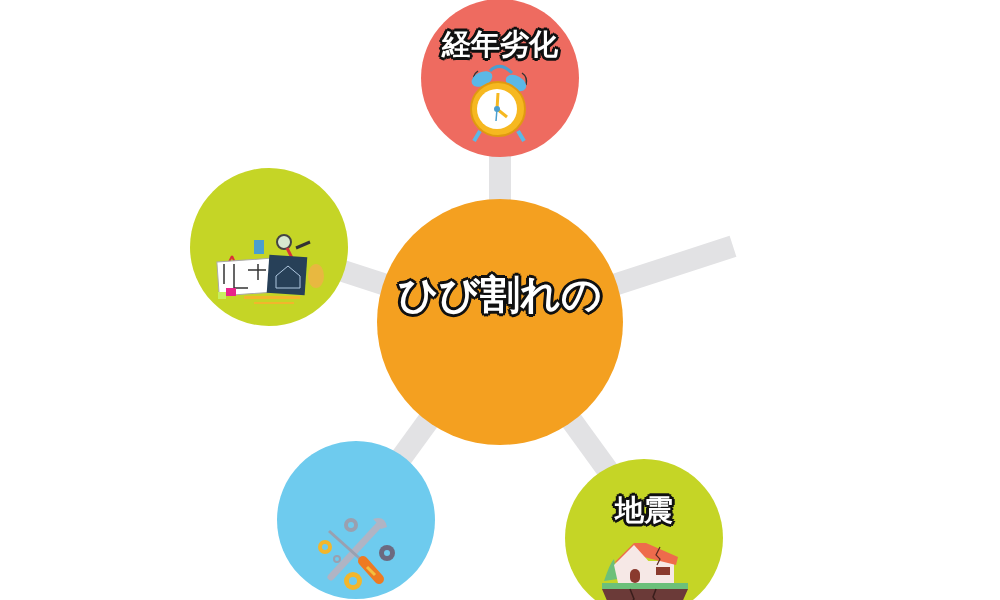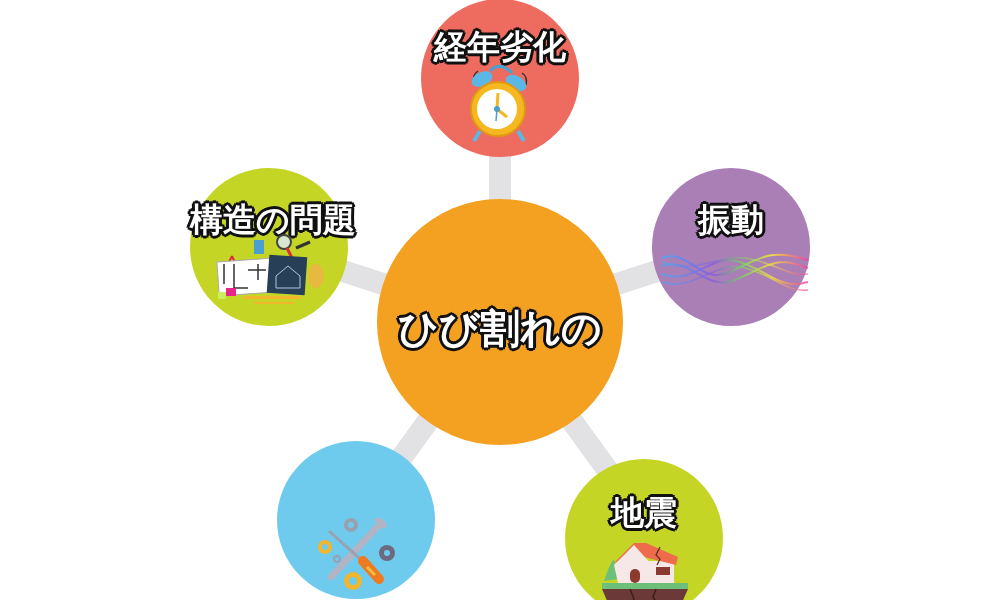--- a/index.html
+++ b/index.html
@@ -11,22 +11,22 @@
   .label {
     position: absolute; left: 0; right: 0; text-align: center;
     color: #ffffff; font-weight: bold;
     -webkit-text-stroke: 0;
     text-shadow:
       -2px -2px 0 #111, 2px -2px 0 #111, -2px 2px 0 #111, 2px 2px 0 #111,
       0 -2px 0 #111, 0 2px 0 #111, -2px 0 0 #111, 2px 0 0 #111,
       -3px 0 0 #111, 3px 0 0 #111, 0 3px 0 #111, 0 -3px 0 #111;
     white-space: nowrap;
   }
-  .small-label { font-size: 33px; letter-spacing: 0px; }
-  .center-label { font-size: 40px; line-height: 58px; margin-top: 34px; }
+  .small-label { font-size: 29px; letter-spacing: 0px; }
+  .center-label { font-size: 40px; line-height: 58px; }
   .illus { position: absolute; }
 </style>
 </head>
 <body>
 
 <div id="stage">
 
   <div class="connector" style="left:500px; top:311px; width:250px; transform: rotate(-90deg);"></div>
   <div class="connector" style="left:500px; top:311px; width:245px; transform: rotate(-18deg);"></div>
   <div class="connector" style="left:500px; top:311px; width:245px; transform: rotate(54deg);"></div>
@@ -51,39 +51,20 @@
       <line x1="58" y1="70" x2="64" y2="80" stroke="#5bb8e6" stroke-width="4"></line>
       <circle cx="38" cy="48" r="27" fill="#f6b820" stroke="#e09a10" stroke-width="2"></circle>
       <circle cx="37" cy="48" r="20" fill="#ffffff"></circle>
       <line x1="37" y1="48" x2="38" y2="32" stroke="#f6b820" stroke-width="3"></line>
       <line x1="37" y1="48" x2="47" y2="56" stroke="#f6b820" stroke-width="3"></line>
       <circle cx="37" cy="48" r="3" fill="#4a9fd0"></circle>
       <line x1="37" y1="48" x2="36" y2="60" stroke="#4a9fd0" stroke-width="1.5"></line>
     </svg>
   </div>
 
-  <div class="node" style="left:652px; top:168px; width:158px; height:158px; background:#a97fb6;">
-    <div class="label small-label" style="top:30px;">振動</div>
-    <svg class="illus" style="left:8px; top:78px;" width="150" height="48" viewBox="0 0 150 48">
-      <defs>
-        <linearGradient id="wg" x1="0" x2="1" y1="0" y2="0">
-          <stop offset="0" stop-color="#4fa8f0"></stop>
-          <stop offset="0.35" stop-color="#8a5ae0"></stop>
-          <stop offset="0.55" stop-color="#7ad060"></stop>
-          <stop offset="0.75" stop-color="#f2e040"></stop>
-          <stop offset="1" stop-color="#f040a0"></stop>
-        </linearGradient>
-      </defs>
-      <path d="M2 12 C30 2 40 40 70 26 S110 2 148 14" stroke="url(#wg)" stroke-width="2" fill="none" opacity="0.9"></path>
-      <path d="M2 20 C30 10 45 46 75 34 S115 8 148 22" stroke="url(#wg)" stroke-width="2" fill="none" opacity="0.8"></path>
-      <path d="M2 28 C35 40 50 6 80 16 S120 44 148 36" stroke="url(#wg)" stroke-width="2" fill="none" opacity="0.8"></path>
-      <path d="M2 36 C35 46 55 14 85 22 S125 46 148 44" stroke="url(#wg)" stroke-width="1.5" fill="none" opacity="0.7"></path>
-      <path d="M2 16 C40 30 60 4 95 14 S130 30 148 28" stroke="url(#wg)" stroke-width="1.5" fill="none" opacity="0.6"></path>
-    </svg>
-  </div>
 
   <div class="node" style="left:565px; top:459px; width:158px; height:158px; background:#c5d526;">
     <div class="label small-label" style="top:32px;">地震</div>
     <svg class="illus" style="left:35px; top:78px;" width="90" height="78" viewBox="0 0 90 78">
       <path d="M4 44 q6 -18 10 -22 l4 20 z" fill="#6cc07a"></path>
       <rect x="18" y="24" width="56" height="24" fill="#f6e8e6"></rect>
       <polygon points="14,26 34,6 46,6 78,20 76,28 36,18" fill="#ee6b4c"></polygon>
       <polygon points="14,28 34,8 52,28 52,46 18,46" fill="#f6e8e6"></polygon>
       <rect x="30" y="32" width="10" height="14" rx="5" fill="#8a3a2e"></rect>
       <rect x="56" y="30" width="14" height="8" fill="#8a3a2e"></rect>
@@ -115,21 +96,20 @@
       <circle cx="24" cy="46" r="3" fill="none" stroke="#9aa0b0" stroke-width="2"></circle>
       <line x1="18" y1="64" x2="66" y2="12" stroke="#b0b4c4" stroke-width="7" stroke-linecap="round"></line>
       <path d="M60 6 q12 -4 14 8 l-6 2 -4 -6 z" fill="#b0b4c4"></path>
       <line x1="16" y1="18" x2="54" y2="52" stroke="#9aa0b0" stroke-width="3"></line>
       <line x1="50" y1="48" x2="66" y2="66" stroke="#ee7a22" stroke-width="10" stroke-linecap="round"></line>
       <line x1="54" y1="54" x2="62" y2="62" stroke="#f2c040" stroke-width="3"></line>
     </svg>
   </div>
 
   <div class="node" style="left:190px; top:168px; width:158px; height:158px; background:#c5d526;">
-    <div class="label small-label" style="top:30px;">構造の問題</div>
     <svg class="illus" style="left:24px; top:62px;" width="120" height="80" viewBox="0 0 120 80">
       <line x1="18" y1="26" x2="8" y2="46" stroke="#d9303a" stroke-width="2"></line>
       <line x1="18" y1="26" x2="26" y2="44" stroke="#d9303a" stroke-width="2"></line>
       <rect x="40" y="10" width="10" height="14" fill="#4a9fd0"></rect>
       <circle cx="70" cy="12" r="7" fill="#d8e8d0" stroke="#444" stroke-width="2"></circle>
       <line x1="73" y1="18" x2="78" y2="28" stroke="#d9303a" stroke-width="3"></line>
       <rect x="4" y="30" width="56" height="34" fill="#ffffff" stroke="#aaa" stroke-width="1" transform="rotate(-4 32 47)"></rect>
       <path d="M10 34 v20 M20 34 v24 h14 M34 40 h18 M44 34 v16" stroke="#333" stroke-width="1.5" fill="none"></path>
       <rect x="54" y="26" width="38" height="38" fill="#274058" transform="rotate(4 73 45)"></rect>
       <path d="M62 46 l12 -10 12 10 v12 h-24 z" stroke="#b0c8e0" stroke-width="1" fill="none"></path>

